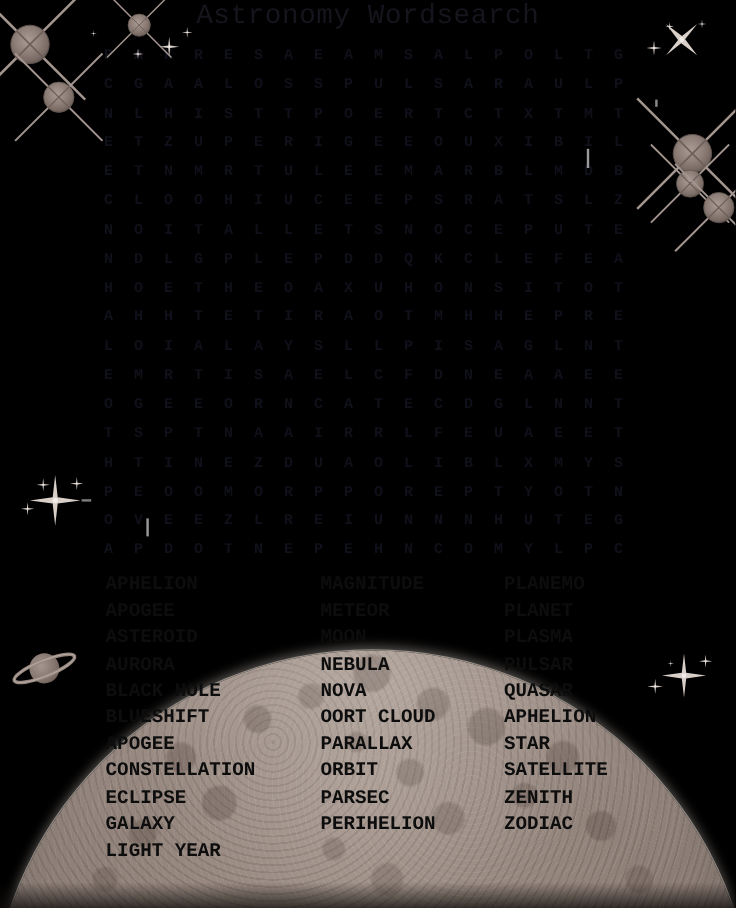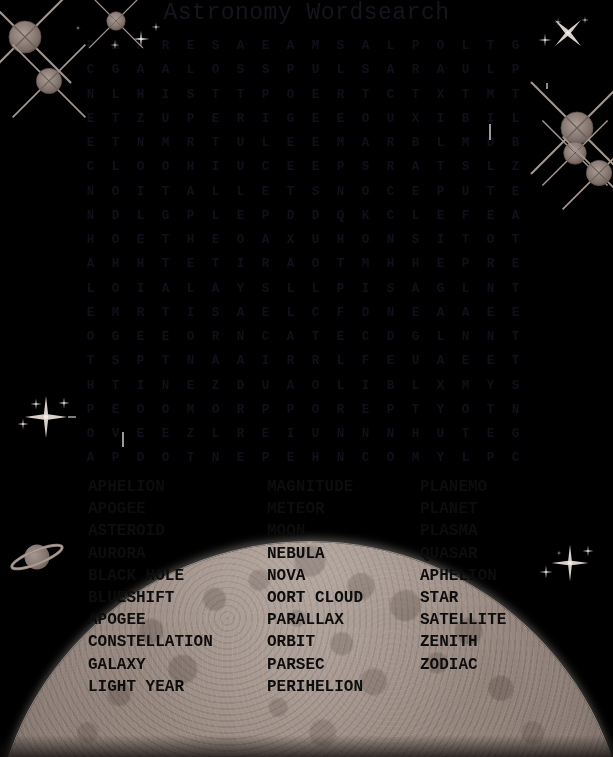--- a/index.html
+++ b/index.html
@@ -430,39 +430,41 @@
 
   <ul class="word-col c1">
       <li>APHELION</li>
       <li>APOGEE</li>
       <li>ASTEROID</li>
       <li>AURORA</li>
       <li>BLACK HOLE</li>
       <li>BLUESHIFT</li>
       <li>APOGEE</li>
       <li>CONSTELLATION</li>
+      <li>ECLIPSE</li>
       <li>GALAXY</li>
       <li>LIGHT YEAR</li>
     </ul>
   <ul class="word-col c2">
       <li>MAGNITUDE</li>
       <li>METEOR</li>
       <li>MOON</li>
       <li>NEBULA</li>
       <li>NOVA</li>
       <li>OORT CLOUD</li>
       <li>PARALLAX</li>
       <li>ORBIT</li>
       <li>PARSEC</li>
       <li>PERIHELION</li>
     </ul>
   <ul class="word-col c3">
       <li>PLANEMO</li>
       <li>PLANET</li>
       <li>PLASMA</li>
+      <li>PULSAR</li>
       <li>QUASAR</li>
       <li>APHELION</li>
       <li>STAR</li>
       <li>SATELLITE</li>
       <li>ZENITH</li>
       <li>ZODIAC</li>
     </ul>
 
   <div class="moon"></div>
   <div class="bottom-shade"></div>

